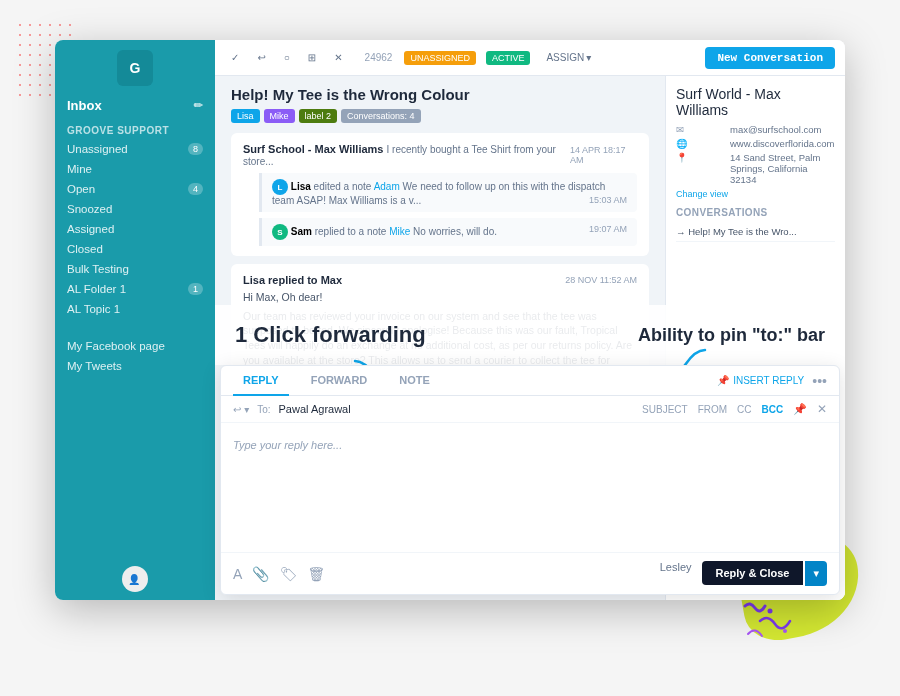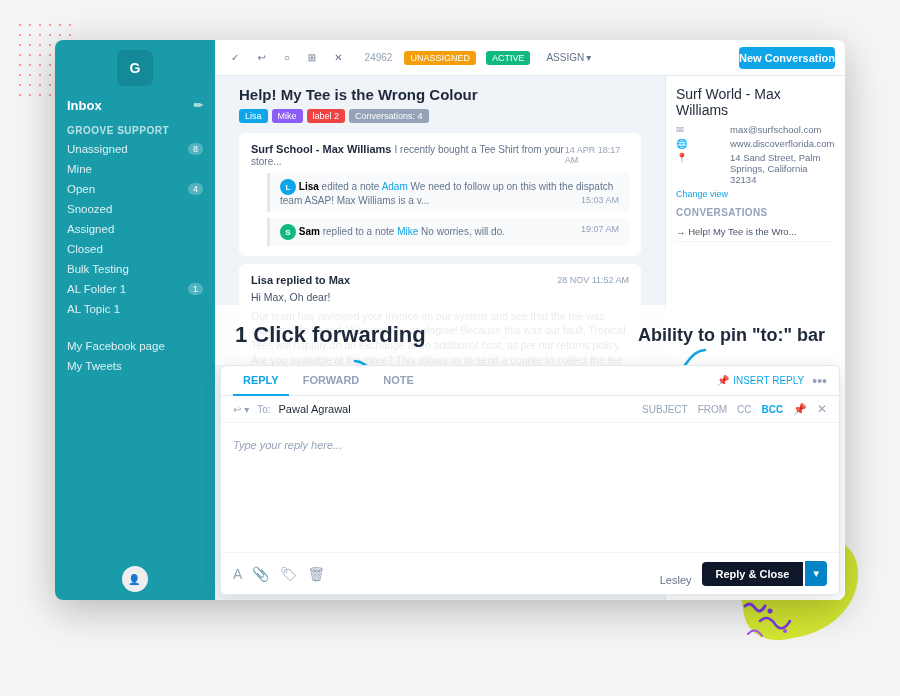--- a/index.html
+++ b/index.html
@@ -174,21 +174,21 @@
     
     .email-area {
       display: flex;
       flex: 1;
       overflow: hidden;
     }
 
     
     .email-thread {
       flex: 1;
-      padding: 10px 24px;
+      padding: 10px 16px;
       overflow-y: auto;
     }
 
     .email-subject {
       font-size: 15px;
       font-weight: 700;
       color: #1e293b;
       margin-bottom: 6px;
     }
 
@@ -200,21 +200,21 @@
     }
 
     .tag {
       font-size: 9px;
       padding: 2px 6px;
       border-radius: 3px;
       color: white;
     }
     .tag.teal { background: #0ea5e9; }
     .tag.purple { background: #8b5cf6; }
-    .tag.pink { background: #ef4444; }
+    .tag.pink { background: #4d7c0f; }
     .tag.gray { background: #94a3b8; }
 
     .email-message {
       background: white;
       border-radius: 6px;
       padding: 10px 12px;
       margin-bottom: 8px;
       font-size: 11px;
     }
 
@@ -367,21 +367,21 @@
       border: 1px solid #e2e8f0;
       border-radius: 6px;
       z-index: 10;
       display: flex;
       flex-direction: column;
       box-shadow: 0 4px 20px rgba(0,0,0,0.12);
     }
 
     .reply-tabs {
       display: flex;
-      gap: 4px;
+      gap: 12px;
       border-bottom: 1px solid #e2e8f0;
       padding: 0 12px;
     }
 
     .reply-tab {
       font-size: 11px;
       font-weight: 600;
       padding: 8px 10px;
       cursor: pointer;
       color: #94a3b8;
@@ -473,21 +473,21 @@
     }
 
     .footer-icon {
       color: #94a3b8;
       font-size: 14px;
       cursor: pointer;
     }
 
     .reply-submit-area {
       display: flex;
-      align-items: flex-end;
+      align-items: flex-start;
       gap: 2px;
     }
 
     .reply-agent {
       font-size: 11px;
       color: #64748b;
       margin-right: 8px;
     }
 
     .reply-btn {
@@ -509,26 +509,27 @@
       font-size: 11px;
       border-radius: 0 4px 4px 0;
       cursor: pointer;
     }
 
     
     .new-conv-btn {
       background: #0ea5e9;
       color: white;
       border: none;
-      padding: 5px 0;
+      padding: 5px 12px;
       border-radius: 4px;
       font-size: 11px;
       font-weight: 600;
       cursor: pointer;
       margin-left: auto;
+      font-family: Liberation Mono, monospace;
     }
   </style>
 </head>
 <body>
 
 <div class="dots-topleft"></div>
 
 <div class="blob-yellow"></div>
 
 <svg class="blob-purple" viewBox="0 0 60 50" xmlns="http://www.w3.org/2000/svg">

